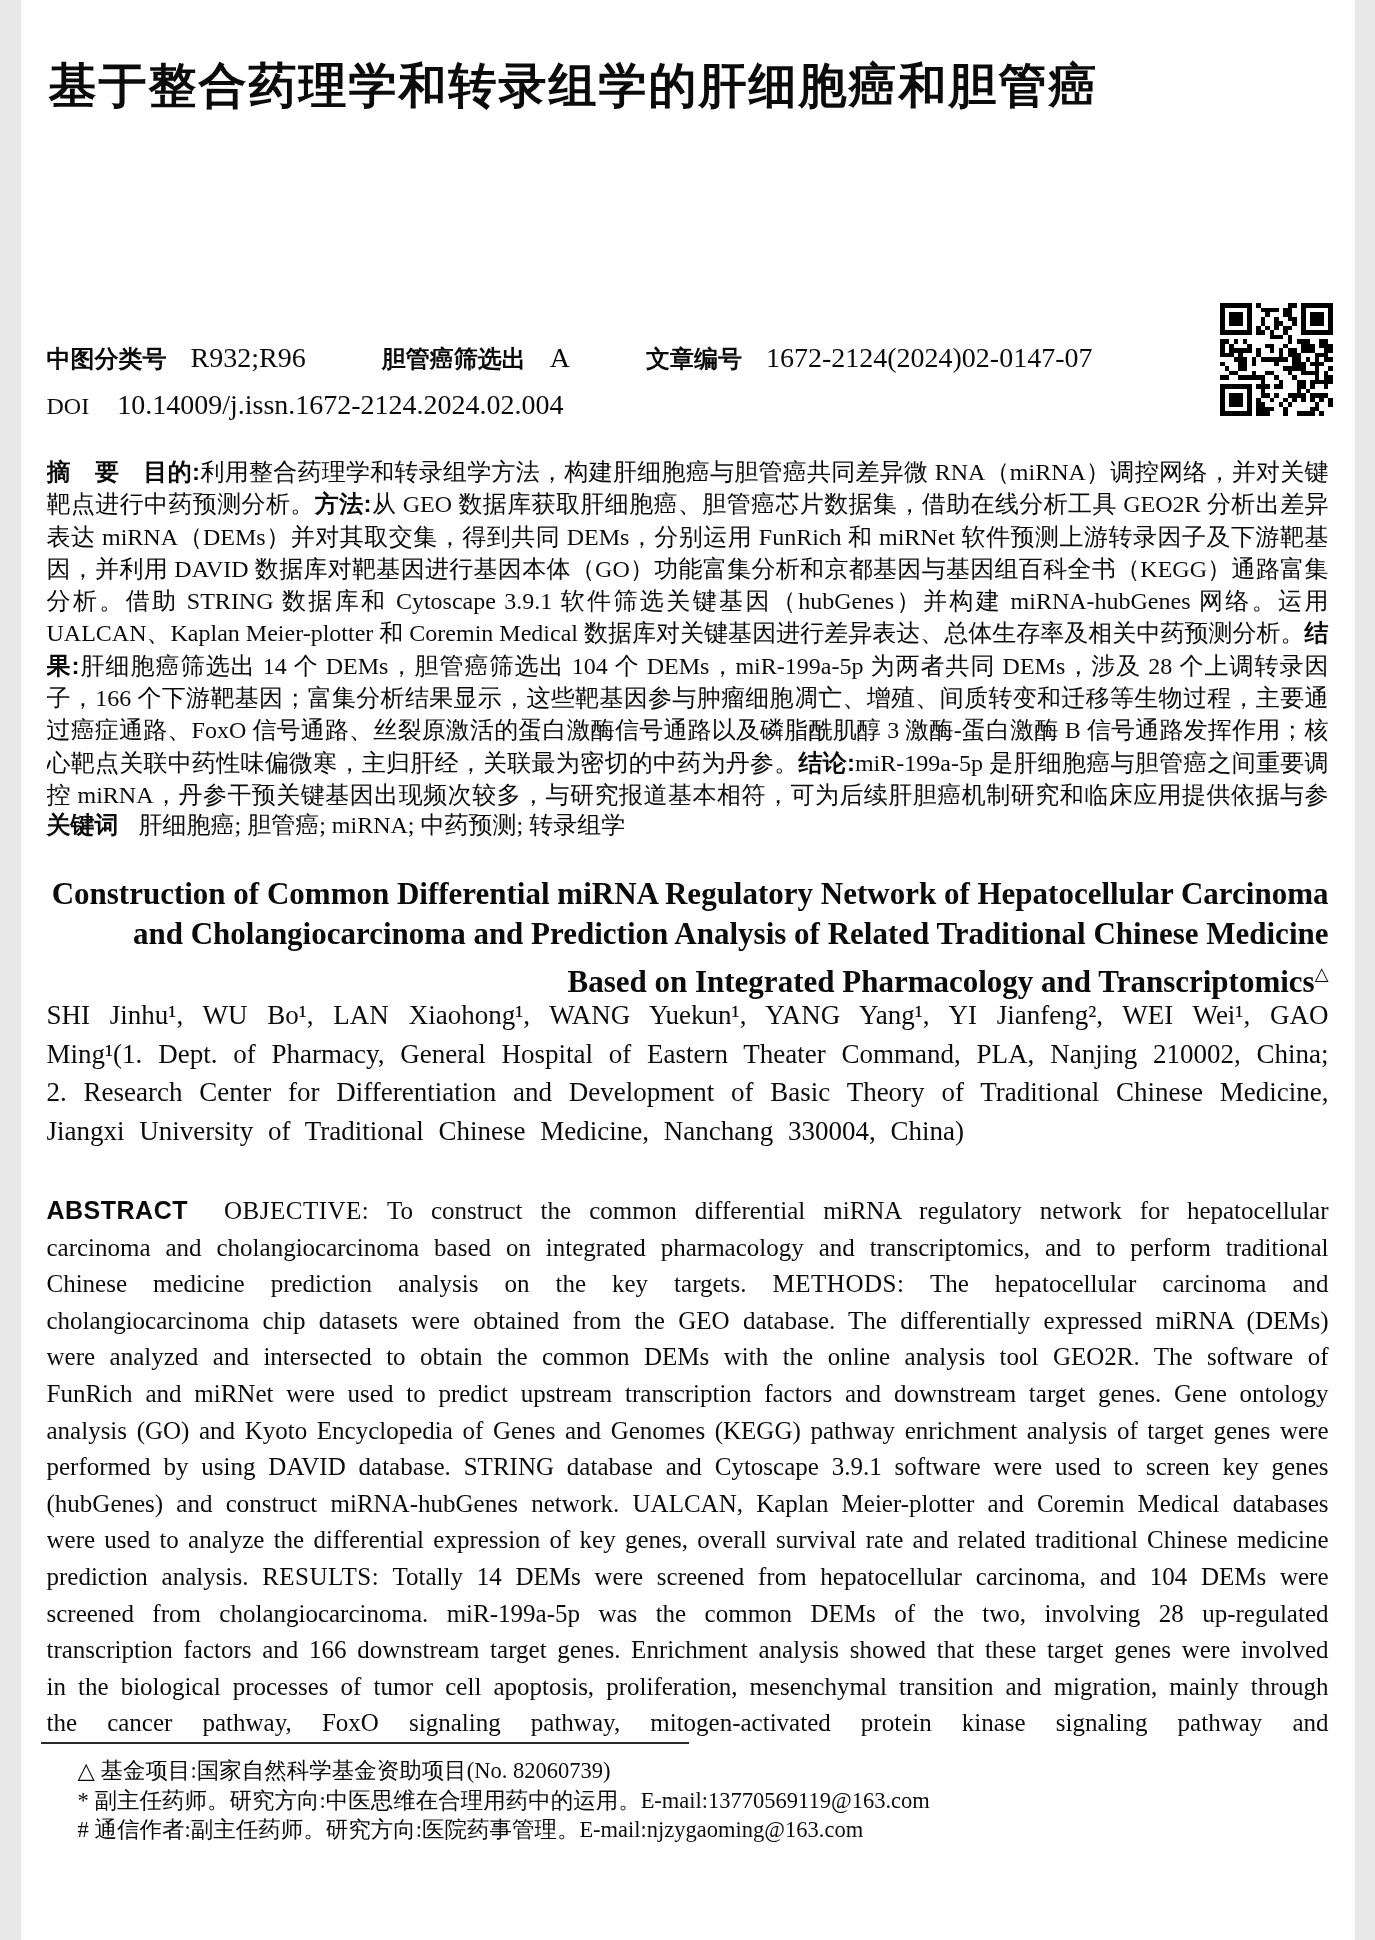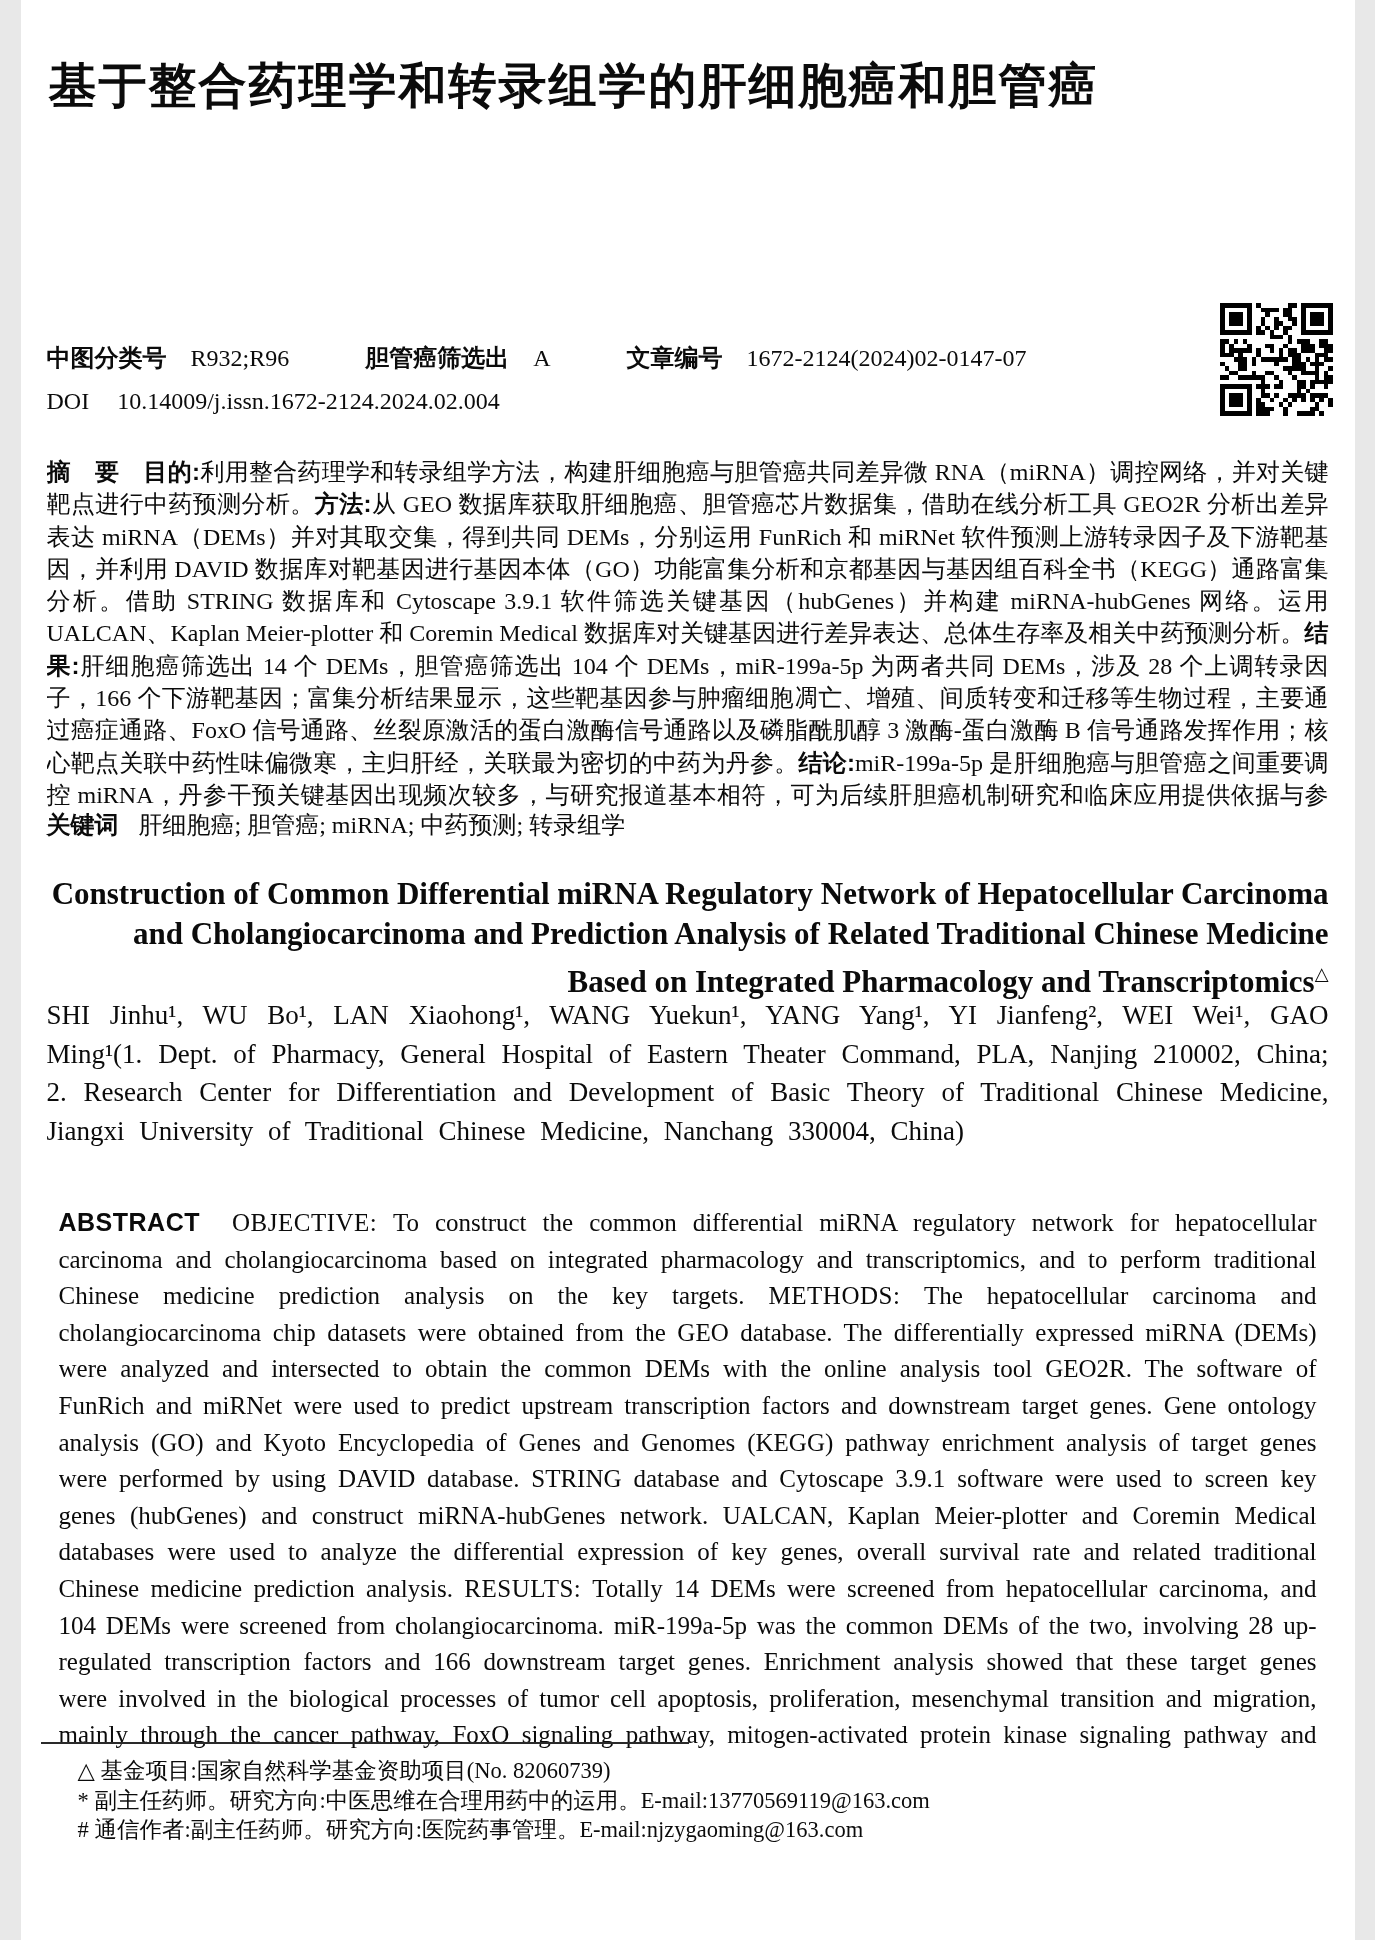--- a/index.html
+++ b/index.html
@@ -20,21 +20,21 @@
     font-family:"Liberation Serif","DejaVu Serif",serif;
   }
   .title-cn .line{display:block;white-space:nowrap;}
   .title-cn sup{font-size:26px;font-weight:700;vertical-align:18px;letter-spacing:0;}
   .authors-cn{
     position:absolute;top:200px;left:26px;right:26px;
     font-size:26px;line-height:44px;text-align:justify;
   }
   .meta{position:absolute;top:342px;left:26px;right:150px;font-size:24px;}
   .meta-row{white-space:nowrap;}
-  .meta-row .val{font-size:24px;}
+  .meta-row .val{font-size:28px;}
   .g1{margin-right:18px;}
   .g2{margin-right:70px;}
   .doi-row{margin-top:14px;}
   .doi-row .doi-label{margin-right:22px;}
   .qr{position:absolute;top:303px;right:22px;width:113px;height:113px;}
   .abs-cn{
     position:absolute;top:456px;left:26px;right:26px;height:358px;overflow:hidden;
     font-size:24px;line-height:32.3px;text-align:justify;margin:0;
   }
   .abs-cn .hei{font-size:24px;}
@@ -49,21 +49,21 @@
     text-align:right;
   }
   .title-en sup{font-size:18px;vertical-align:12px;}
   .authors-en{
     position:absolute;top:996px;left:26px;right:26px;height:156px;overflow:hidden;
     font-size:27px;line-height:38.5px;margin:0;text-align:justify;
     word-spacing:8px;
   }
   .abs-en{
     position:absolute;top:1192px;left:26px;right:26px;height:552px;overflow:hidden;
-    font-size:25px;line-height:36.6px;margin:12px;
+    font-size:25px;line-height:36.6px;margin:0;
     text-align:justify;text-align-last:justify;
     word-spacing:3px;
   }
   .abs-en .hei{font-size:25px;letter-spacing:0.5px;}
   .sec-label{letter-spacing:0.5px;}
   .fn-sep{
     position:absolute;top:1742px;left:20px;width:648px;height:0;
     border-top:2.5px solid #2a2a2a;
   }
   .footnotes{

